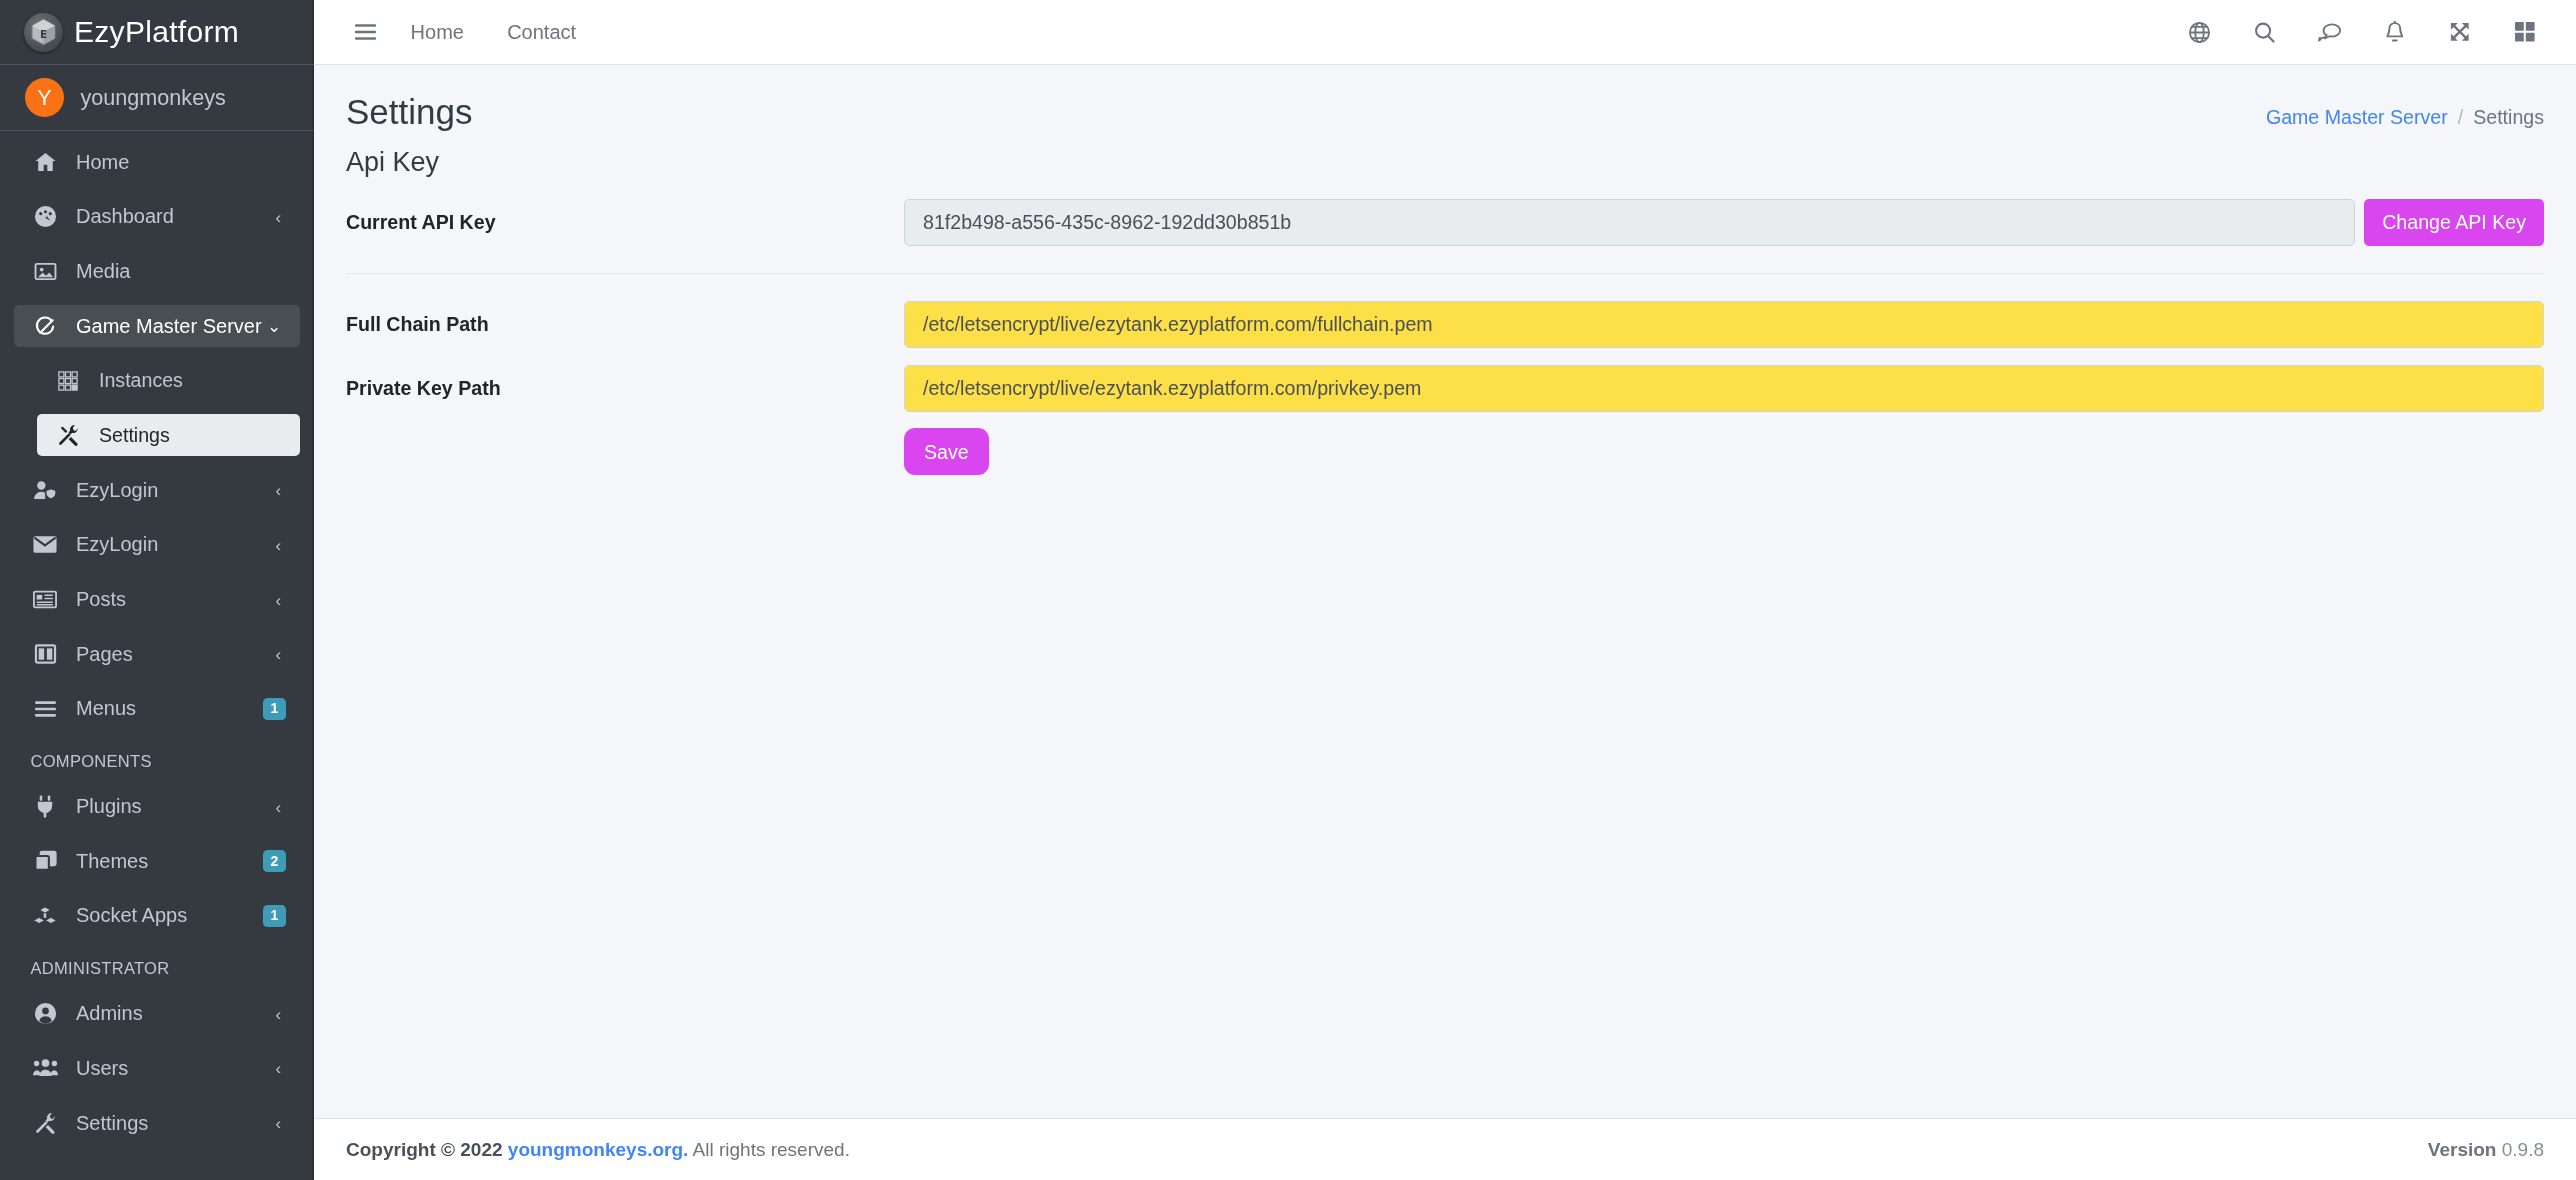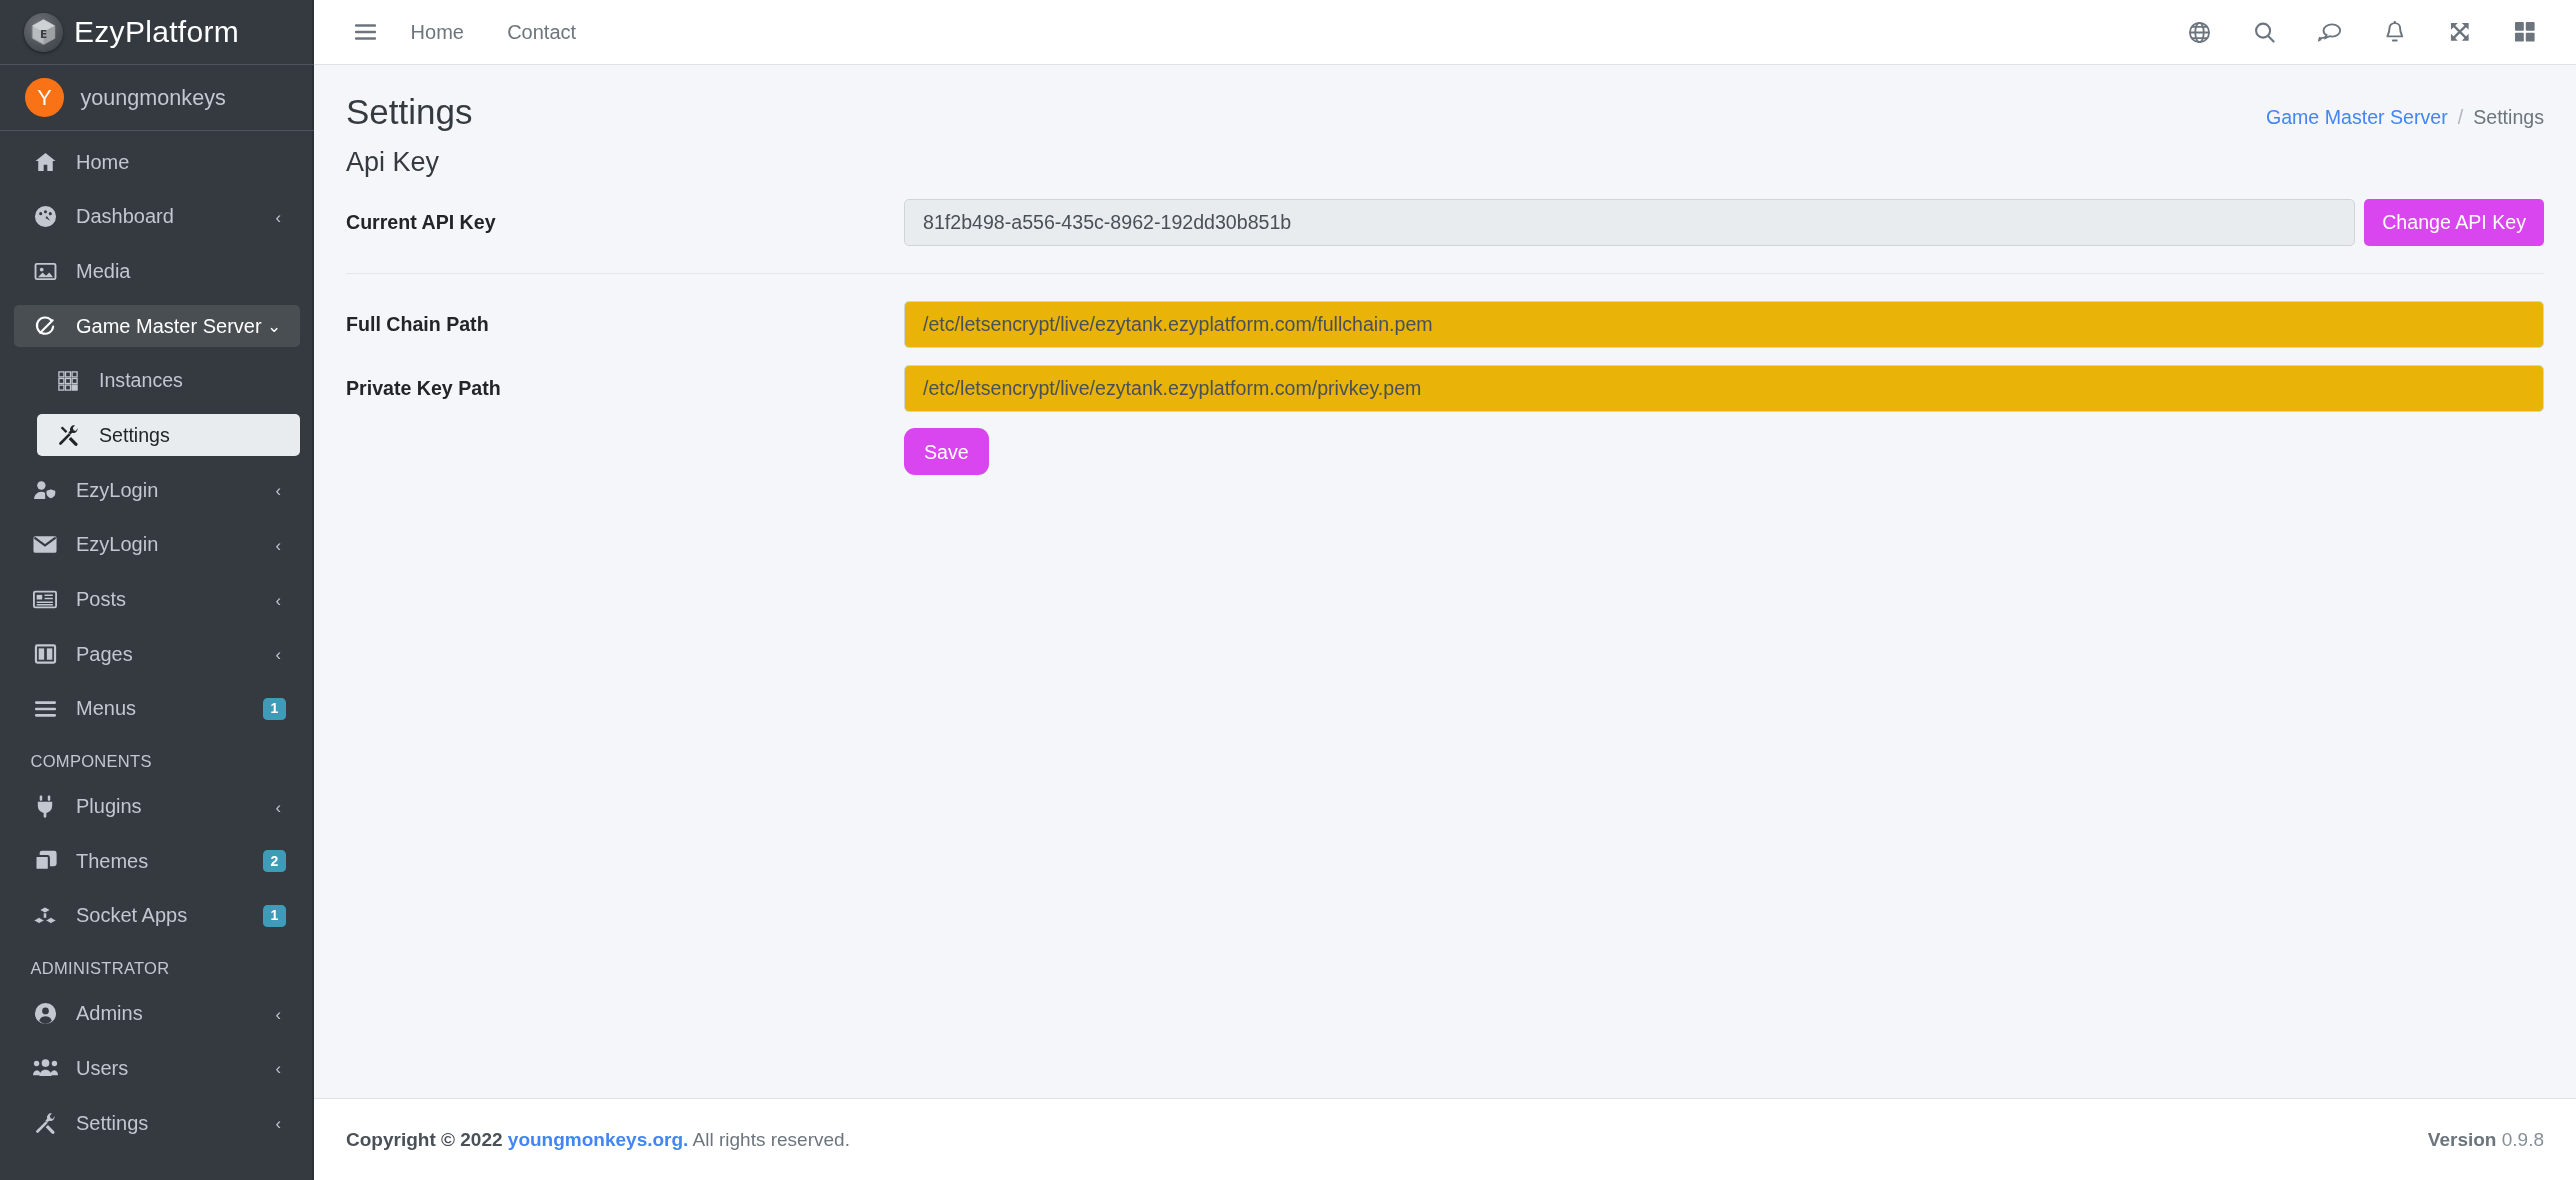--- a/index.html
+++ b/index.html
@@ -169,21 +169,21 @@
   }
   .form-label {
     width: 558px; min-width: 558px;
     font-size: 19.6px; font-weight: bold; color: #212529;
   }
   .form-control {
     flex: 1;
     height: 47px;
     border: 1.3px solid #ced4da;
     border-radius: 5px;
-    background: #eab308;
+    background: #fde047;
     font-size: 19.6px;
     color: #495057;
     padding: 0 18px;
     font-family: "Liberation Sans", sans-serif;
     outline: none;
   }
   .form-control[readonly] { background: #e9ecef; }
   .btn {
     border: none; border-radius: 5px;
     background: #d946ef; color: #ffffff;
@@ -199,21 +199,21 @@
   .divider {
     border: 0; border-top: 1.9px solid #e3e6ea;
     margin: 27px 0 27px 0;
   }
   .form-actions { display:flex; }
   .form-actions .spacer { width: 558px; min-width:558px; }
 
   
   .footer {
     margin-top: auto;
-    height: 82px;
+    height: 62px;
     background: #ffffff;
     border-top: 1.3px solid #dee2e6;
     display: flex; align-items: center;
     padding: 16px 32px;
     font-size: 19px;
     color: #6c757d;
   }
   .footer b { color: #495057; }
   .footer a { color: #4285f4; text-decoration: none; font-weight: bold; cursor:pointer;}
   .footer .version { margin-left: auto; color: #869099; }

